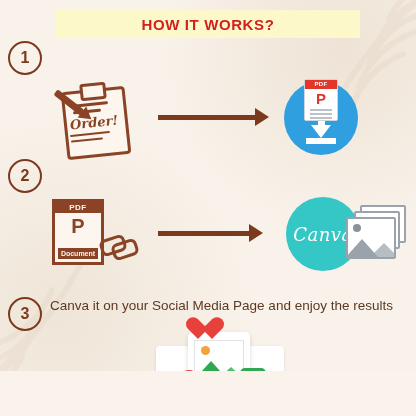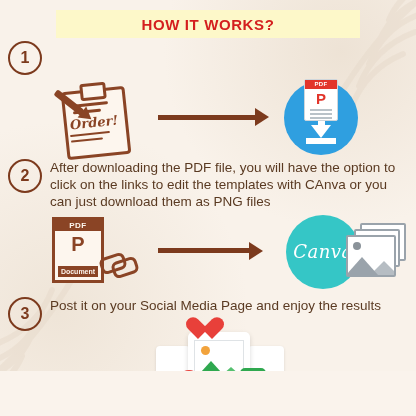--- a/index.html
+++ b/index.html
@@ -548,21 +548,20 @@
             <i></i>
             <i></i>
           </div>
       </div>
     </div>
   </div>
 
   <div class="step step-2">
     <div class="step-head">
       <div class="num">2</div>
-      <div class="step-text">After downloading the PDF file, you will have the option to click on the links to edit the templates with CAnva or you can just download them as PNG files</div>
     </div>
     <div class="row">
 
       <div class="doc">
         <div class="doc-top">PDF</div>
         <div class="doc-p">P</div>
         <div class="doc-bar">Document</div>
       </div>
 
       <div class="link-icon">
@@ -588,21 +587,21 @@
           <div class="photo-hill2"></div>
           <div class="photo-hill"></div>
         </div>
       </div>
     </div>
   </div>
 
   <div class="step step-3">
     <div class="step-head">
       <div class="num">3</div>
-      <div class="step-text">Post it on your Social Media Page and enjoy the results</div>
+      <div class="step-text">Canva it on your Social Media Page and enjoy the results</div>
     </div>
     <div class="social">
       <div class="card-white card-left"></div>
       <div class="card-white card-right"></div>
       <div class="card-mid">
         <div class="card-mid-img">
           <div class="cm-sun"></div>
           <div class="cm-hill2"></div>
           <div class="cm-hill"></div>
         </div>

